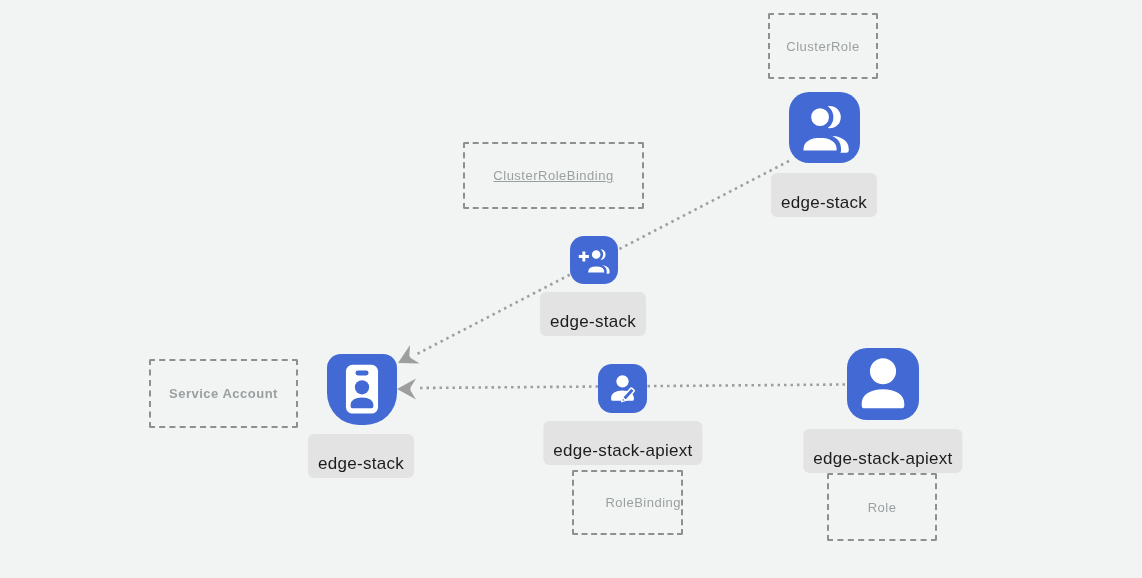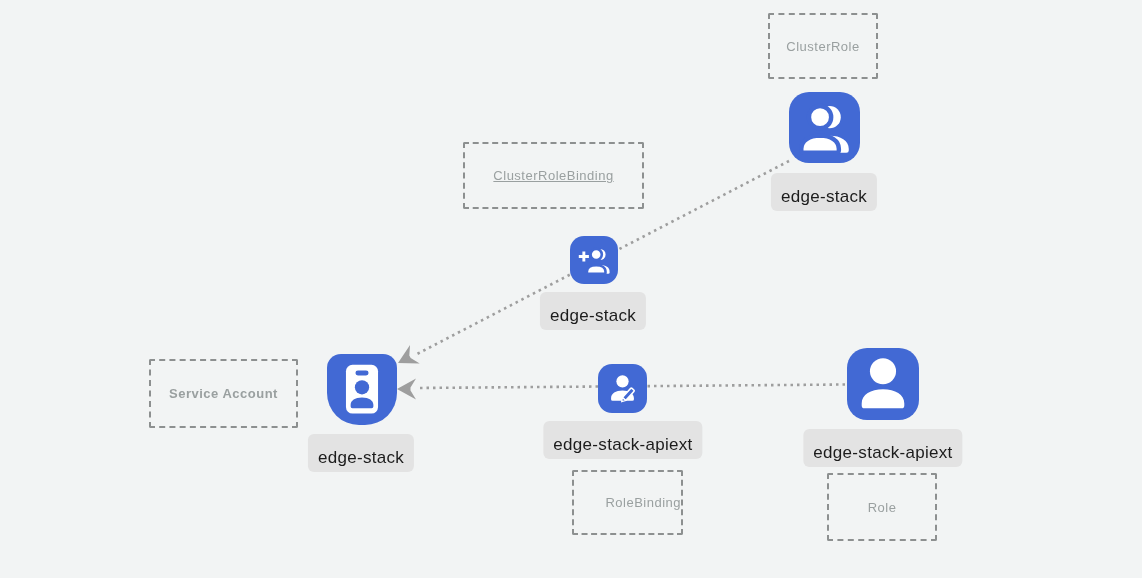--- a/index.html
+++ b/index.html
@@ -50,21 +50,21 @@
     justify-content: center;
   }
   .node-icon svg { display: block; width: 100%; height: 100%; }
   .chip {
     position: absolute;
     transform: translateX(-50%);
     background: var(--chip-bg);
     color: var(--chip-text);
     font-size: 17px;
     letter-spacing: 0.3px;
-    padding: 14px 10px 4px 10px;
+    padding: 20px 10px 4px 10px;
     border-radius: 6px;
     white-space: nowrap;
     z-index: 3;
   }
 </style>
 </head>
 <body>
 
 <div class="canvas">
 

